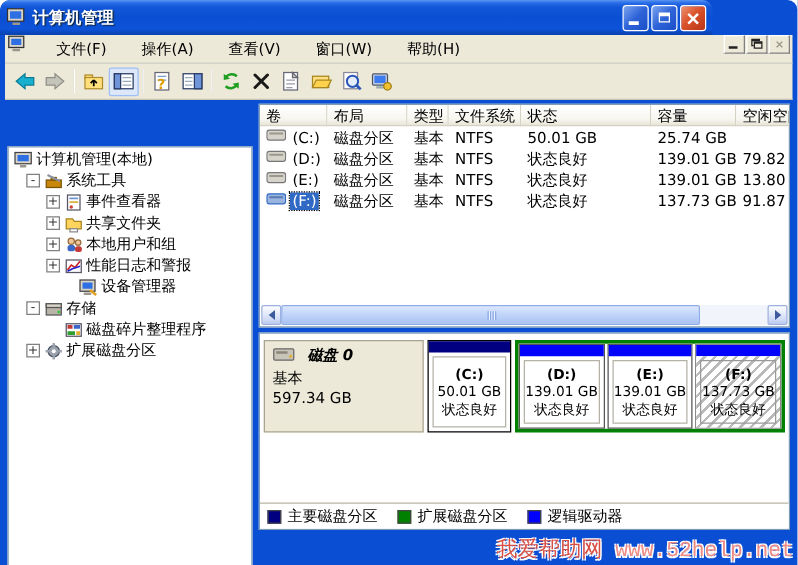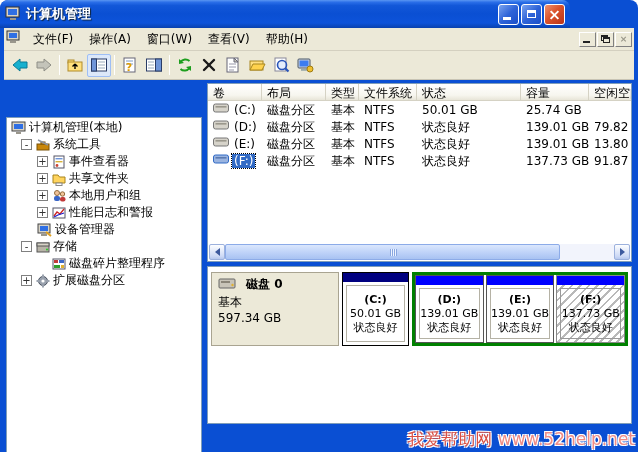--- a/index.html
+++ b/index.html
@@ -15,21 +15,21 @@
     display:flex; align-items:center; justify-content:center; position:relative; }
   .tb-min,.tb-max { background:linear-gradient(135deg,#7ba4ef 0%,#2e63d8 50%,#1b4fc8 100%); }
   .tb-close { background:linear-gradient(135deg,#f0926f 0%,#da532c 45%,#b93318 100%); }
   .g-min { position:absolute; left:4px; bottom:4px; width:8px; height:3px; background:#fff; }
   .g-max { width:9px; height:8px; border:1px solid #fff; border-top:3px solid #fff; }
   .g-x1,.g-x2 { position:absolute; width:11px; height:2px; background:#fff; left:4px; top:9px; }
   .g-x1 { transform:rotate(45deg); } .g-x2 { transform:rotate(-45deg); }
 
   
   .menubar { position:absolute; left:4px; top:28px; width:630px; height:23px; background:#ece9d8;
-    border-bottom:1px solid #d4d0c0; display:flex; align-items:center; }
+    border-bottom:1px solid #d4d0c0; display:flex; align-items:flex-start;gap:12px; }
   .menu-icon { margin:0 4px 0 2px; }
   .menu-item { padding:3px 8px; color:#000; }
   .child-ctrls { margin-left:auto; display:flex; padding-right:2px; }
   .cbtn { width:17px; height:15px; background:#ece9d8; border:1px solid; border-color:#fff #808080 #808080 #fff;
     margin-left:1px; position:relative; display:flex; align-items:center; justify-content:center; font-size:9px; }
   .c-min { position:absolute; left:3px; bottom:3px; width:7px; height:2px; background:#222; }
   .c-rest { width:7px; height:6px; border:1px solid #222; border-top:2px solid #222; position:absolute; right:3px; bottom:3px; background:#ece9d8; }
   .c-rest2 { width:7px; height:6px; border:1px solid #222; border-top:2px solid #222; position:absolute; left:3px; top:2px; }
   .c-x { color:#9a988a; font-weight:bold; }
 
@@ -72,21 +72,21 @@
   .htrack { flex:1; position:relative; }
   .hthumb { position:absolute; left:0; top:0; width:335px; height:16px; border:1px solid #8cabe8; border-radius:2px;
     background:linear-gradient(180deg,#dbe7fd 0%,#c0d4f9 50%,#a8c2f2 100%); display:flex; align-items:center; justify-content:center; }
   .grip { width:1px; height:7px; background:#89a7e0; box-shadow:2px 0 0 #89a7e0,4px 0 0 #89a7e0,6px 0 0 #89a7e0, 1px 0 0 #eef4ff,3px 0 0 #eef4ff,5px 0 0 #eef4ff; margin-left:-4px; }
 
   .disk-panel { position:absolute; left:207px; top:266px; width:425px; height:158px; background:#fff;
     border:1px solid #7f9db9; overflow:hidden; }
   .disk-row { display:flex; margin:5px 3px 0 3px; height:74px; }
   .disk-card { flex:0 0 128px; background:#ece9d8; border:1px solid #a9a491; padding:3px 6px; margin-right:3px; }
   .disk-card .dc-head { display:flex; align-items:center; margin-bottom:1px; }
-  .dc-name { font-weight:bold; margin-left:8px; }
+  .dc-name { font-weight:bold; margin-left:8px;font-style:italic; }
   .dc-line { line-height:16px; }
   .part { border:1px solid #000; background:#fff; display:flex; flex-direction:column; }
   .part-c { flex:0 0 67px; margin-right:3px; }
   .extended { flex:1; border:3px solid #008000; display:flex; gap:2px; background:#fff; }
   .extended .part { flex:1; border:1px solid #555; }
   .pbar { height:9px; flex:0 0 9px; }
   .pbody { flex:1; display:flex; align-items:center; justify-content:center; padding:3px; }
   .pinner { border:1px solid #b5b2a5; background:#fff; width:100%; height:100%; display:flex; flex-direction:column;
     align-items:center; justify-content:center; font-size:11px; line-height:14px; white-space:nowrap; overflow:hidden; }
   .pname { font-weight:bold; }
@@ -95,21 +95,21 @@
   .part.selected .pinner { background:transparent; border-color:#999; }
 
   .legend { position:absolute; left:0; right:0; bottom:0; height:21px; border-top:1px solid #b8b4a4;
     box-shadow:0 1px 0 #fff inset; display:flex; align-items:center; padding-left:6px; background:#fff; }
   .litem { display:flex; align-items:center; margin-right:16px; }
   .lswatch { width:11px; height:11px; border:1px solid #444; margin-right:5px; }
 
   .watermark { position:absolute; right:3px; bottom:1px; font-size:17px; white-space:nowrap; z-index:20;
     text-shadow:-1px -1px 0 #fff,1px -1px 0 #fff,-1px 1px 0 #fff,1px 1px 0 #fff; }
   .wm-site { color:#d94f43; }
-  .wm-url { color:#ef8b85; }
+  .wm-url { color:#ef8b85;font-family:Liberation Mono, monospace; }
 </style>
 </head>
 <body>
 
 <div class="win">
 
   <div class="titlebar">
     <span>
       <svg width="16" height="16">
           <rect x="1" y="2" width="13" height="10" fill="#d8d4c8" stroke="#333"></rect>
@@ -133,22 +133,22 @@
   <div class="menubar">
     <span class="menu-icon">
       <svg width="15" height="15">
           <rect x="1" y="1" width="12" height="9" fill="#d8d4c8" stroke="#333"></rect>
           <rect x="3" y="3" width="8" height="5" fill="#2f6fe4"></rect>
           <rect x="4" y="11" width="6" height="2" fill="#9a978c"></rect>
         </svg>
     </span>
     <span class="menu-item">文件(F)</span>
     <span class="menu-item">操作(A)</span>
+    <span class="menu-item">查看(V)</span>
     <span class="menu-item">窗口(W)</span>
-    <span class="menu-item">查看(V)</span>
     <span class="menu-item">帮助(H)</span>
     <div class="child-ctrls">
       <div class="cbtn">
           <span class="c-min"></span>
         </div>
       <div class="cbtn">
           <span class="c-rest2"></span>
           <span class="c-rest"></span>
         </div>
       <div class="cbtn c-x">×</div>
@@ -308,21 +308,21 @@
       <span class="tbox">+</span>
       <span class="ticon">
           <svg width="16" height="16">
             <rect x="2" y="3" width="12" height="10" fill="#fff" stroke="#556"></rect>
             <polyline points="3,11 6,7 9,9 13,4" stroke="#c22" fill="none" stroke-width="1.3"></polyline>
             <polyline points="3,12 7,10 13,8" stroke="#22c" fill="none" stroke-width="1.3"></polyline>
           </svg>
         </span>
       <span class="tlabel">性能日志和警报</span>
     </div>
-    <div class="trow" style="padding-left:16px">
+    <div class="trow" style="padding-left:42px">
       <span class="tspace"></span>
       <span class="ticon">
           <svg width="16" height="16">
             <rect x="1" y="2" width="12" height="9" fill="#d8d4c8" stroke="#444"></rect>
             <rect x="3" y="4" width="8" height="5" fill="#2f6fe4"></rect>
             <rect x="4" y="12" width="6" height="2" fill="#9a978c"></rect>
             <line x1="9" y1="10" x2="14" y2="14" stroke="#e0a020" stroke-width="2"></line>
           </svg>
         </span>
       <span class="tlabel">设备管理器</span>
@@ -506,19 +506,33 @@
               <div class="pinner">
             <span class="pname">(F:)</span>
             <span>137.73 GB</span>
             <span>状态良好</span>
           </div>
             </div>
         </div>
       </div>
     </div>
 
+    <div class="legend">
+      <span class="litem">
+          <span class="lswatch" style="background: rgb(0, 0, 128);"></span>
+          <span>主要磁盘分区</span>
+        </span>
+      <span class="litem">
+          <span class="lswatch" style="background: rgb(0, 128, 0);"></span>
+          <span>扩展磁盘分区</span>
+        </span>
+      <span class="litem">
+          <span class="lswatch" style="background: rgb(0, 0, 255);"></span>
+          <span>逻辑驱动器</span>
+        </span>
+    </div>
   </div>
 
   <div class="watermark">
     <span class="wm-site">我爱帮助网</span><span class="wm-url"> www.52help.net</span>
   </div>
 
 </div>
 
 </body></html>

